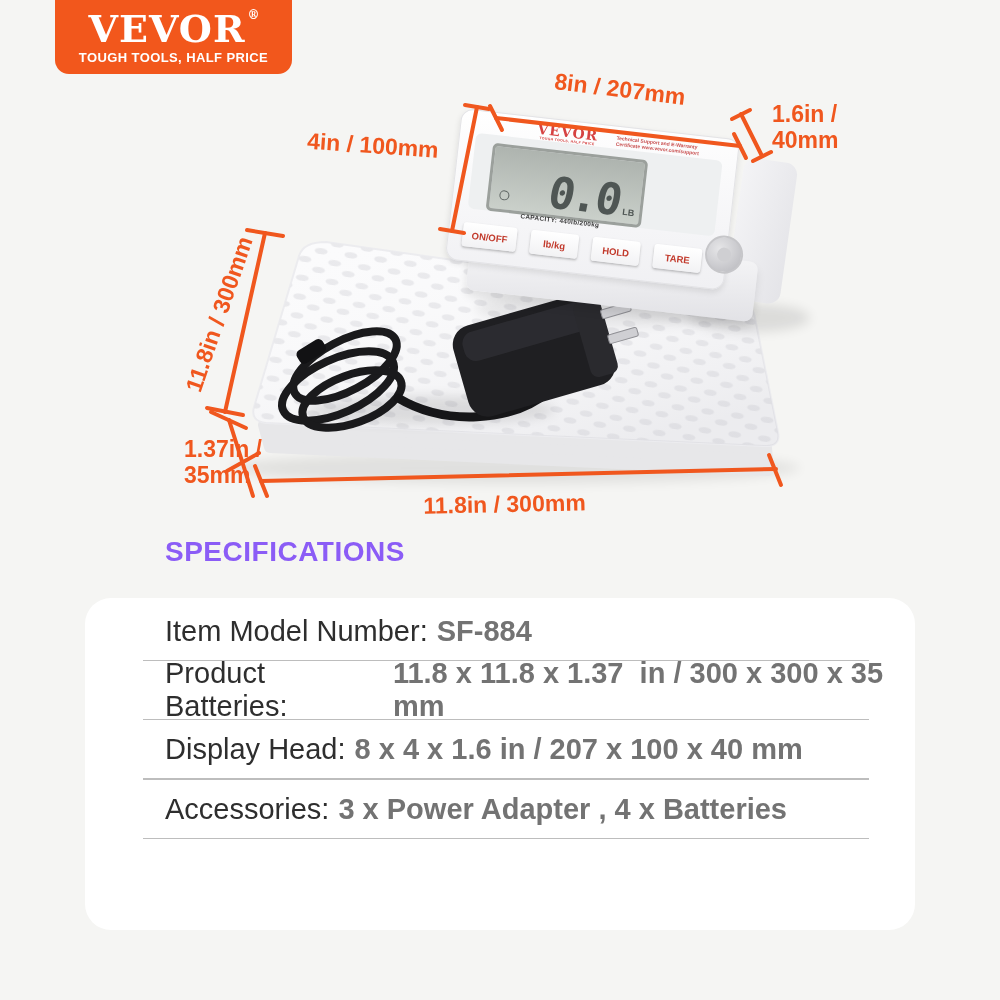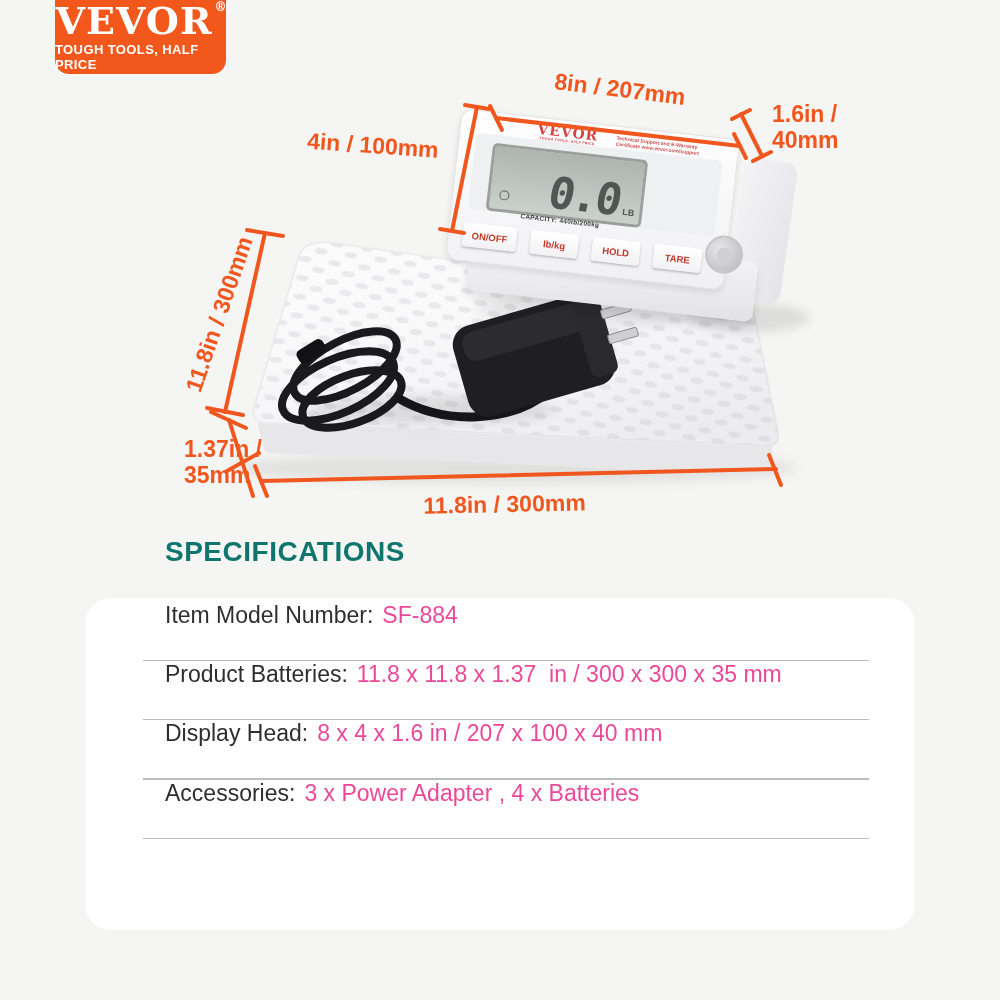--- a/index.html
+++ b/index.html
@@ -3,21 +3,21 @@
 <meta charset="utf-8">
 <style>
   html,body { margin:0; padding:0; }
   .stage {
     position:relative; width:1000px; height:1000px;
     background:#f5f5f3; overflow:hidden;
     font-family:"Liberation Sans", sans-serif;
   }
   
   .brand-badge {
-    position:absolute; left:55px; top:0; width:171px; height:74px;
+    position:absolute; left:55px; top:0; width:237px; height:74px;
     background:#f2571c; border-radius:0 0 14px 14px;
     display:flex; flex-direction:column; align-items:center; justify-content:center;
     color:#ffffff;
   }
   .brand-word {
     font-family:"DejaVu Serif", serif; font-weight:bold;
     font-size:38px; letter-spacing:1px; line-height:38px;
   }
   .brand-reg { font-size:12px; vertical-align:top; position:relative; top:-14px; left:2px; }
   .brand-tagline { font-size:13px; font-weight:bold; letter-spacing:0.4px; margin-top:2px; }
@@ -92,31 +92,31 @@
   .dim-head-width       { left:505px; top:76px;  width:230px; text-align:center; transform:rotate(7deg); }
   .dim-head-depth       { left:772px; top:101px; }
   .dim-head-height      { left:307px; top:133px; width:152px; transform:rotate(4deg); }
   .dim-platform-side    { left:104px; top:301px; width:230px; text-align:center; transform:rotate(-71deg); }
   .dim-platform-thick   { left:142px; top:436px;margin-left:42px; }
   .dim-platform-front   { left:402px; top:491px; width:205px; text-align:center; transform:rotate(-1.2deg); }
 
   
   .spec-title {
     position:absolute; left:165px; top:536px;
-    color:#0f766e; font-weight:bold; font-size:28px; letter-spacing:0.5px;
+    color:#8b5cf6; font-weight:bold; font-size:28px; letter-spacing:0.5px;
   }
   .spec-card {
     position:absolute; left:85px; top:598px; width:830px; height:332px;
     background:#ffffff; border-radius:26px; padding-top:4px; box-sizing:border-box;
   }
   .spec-row {
-    height:58px; display:flex; 
-    padding-left:80px; font-size:23px; color:#2e2e2e;
-  }
-  .spec-value { color:#ec4899; font-weight:normal; margin-left:9px; white-space:pre-wrap; }
+    height:58px; display:flex; align-items:center;
+    padding-left:80px; font-size:29px; color:#2e2e2e;
+  }
+  .spec-value { color:#737373; font-weight:bold; margin-left:9px; white-space:pre-wrap; }
   .spec-divider { height:1px; background:#bdbdbd; margin:0 46px 0 58px; }
 </style>
 </head>
 <body>
 
 <div class="stage">
 
   <div class="brand-badge">
     <div class="brand-word">
       <span>VEVOR</span><span class="brand-reg">®</span>

